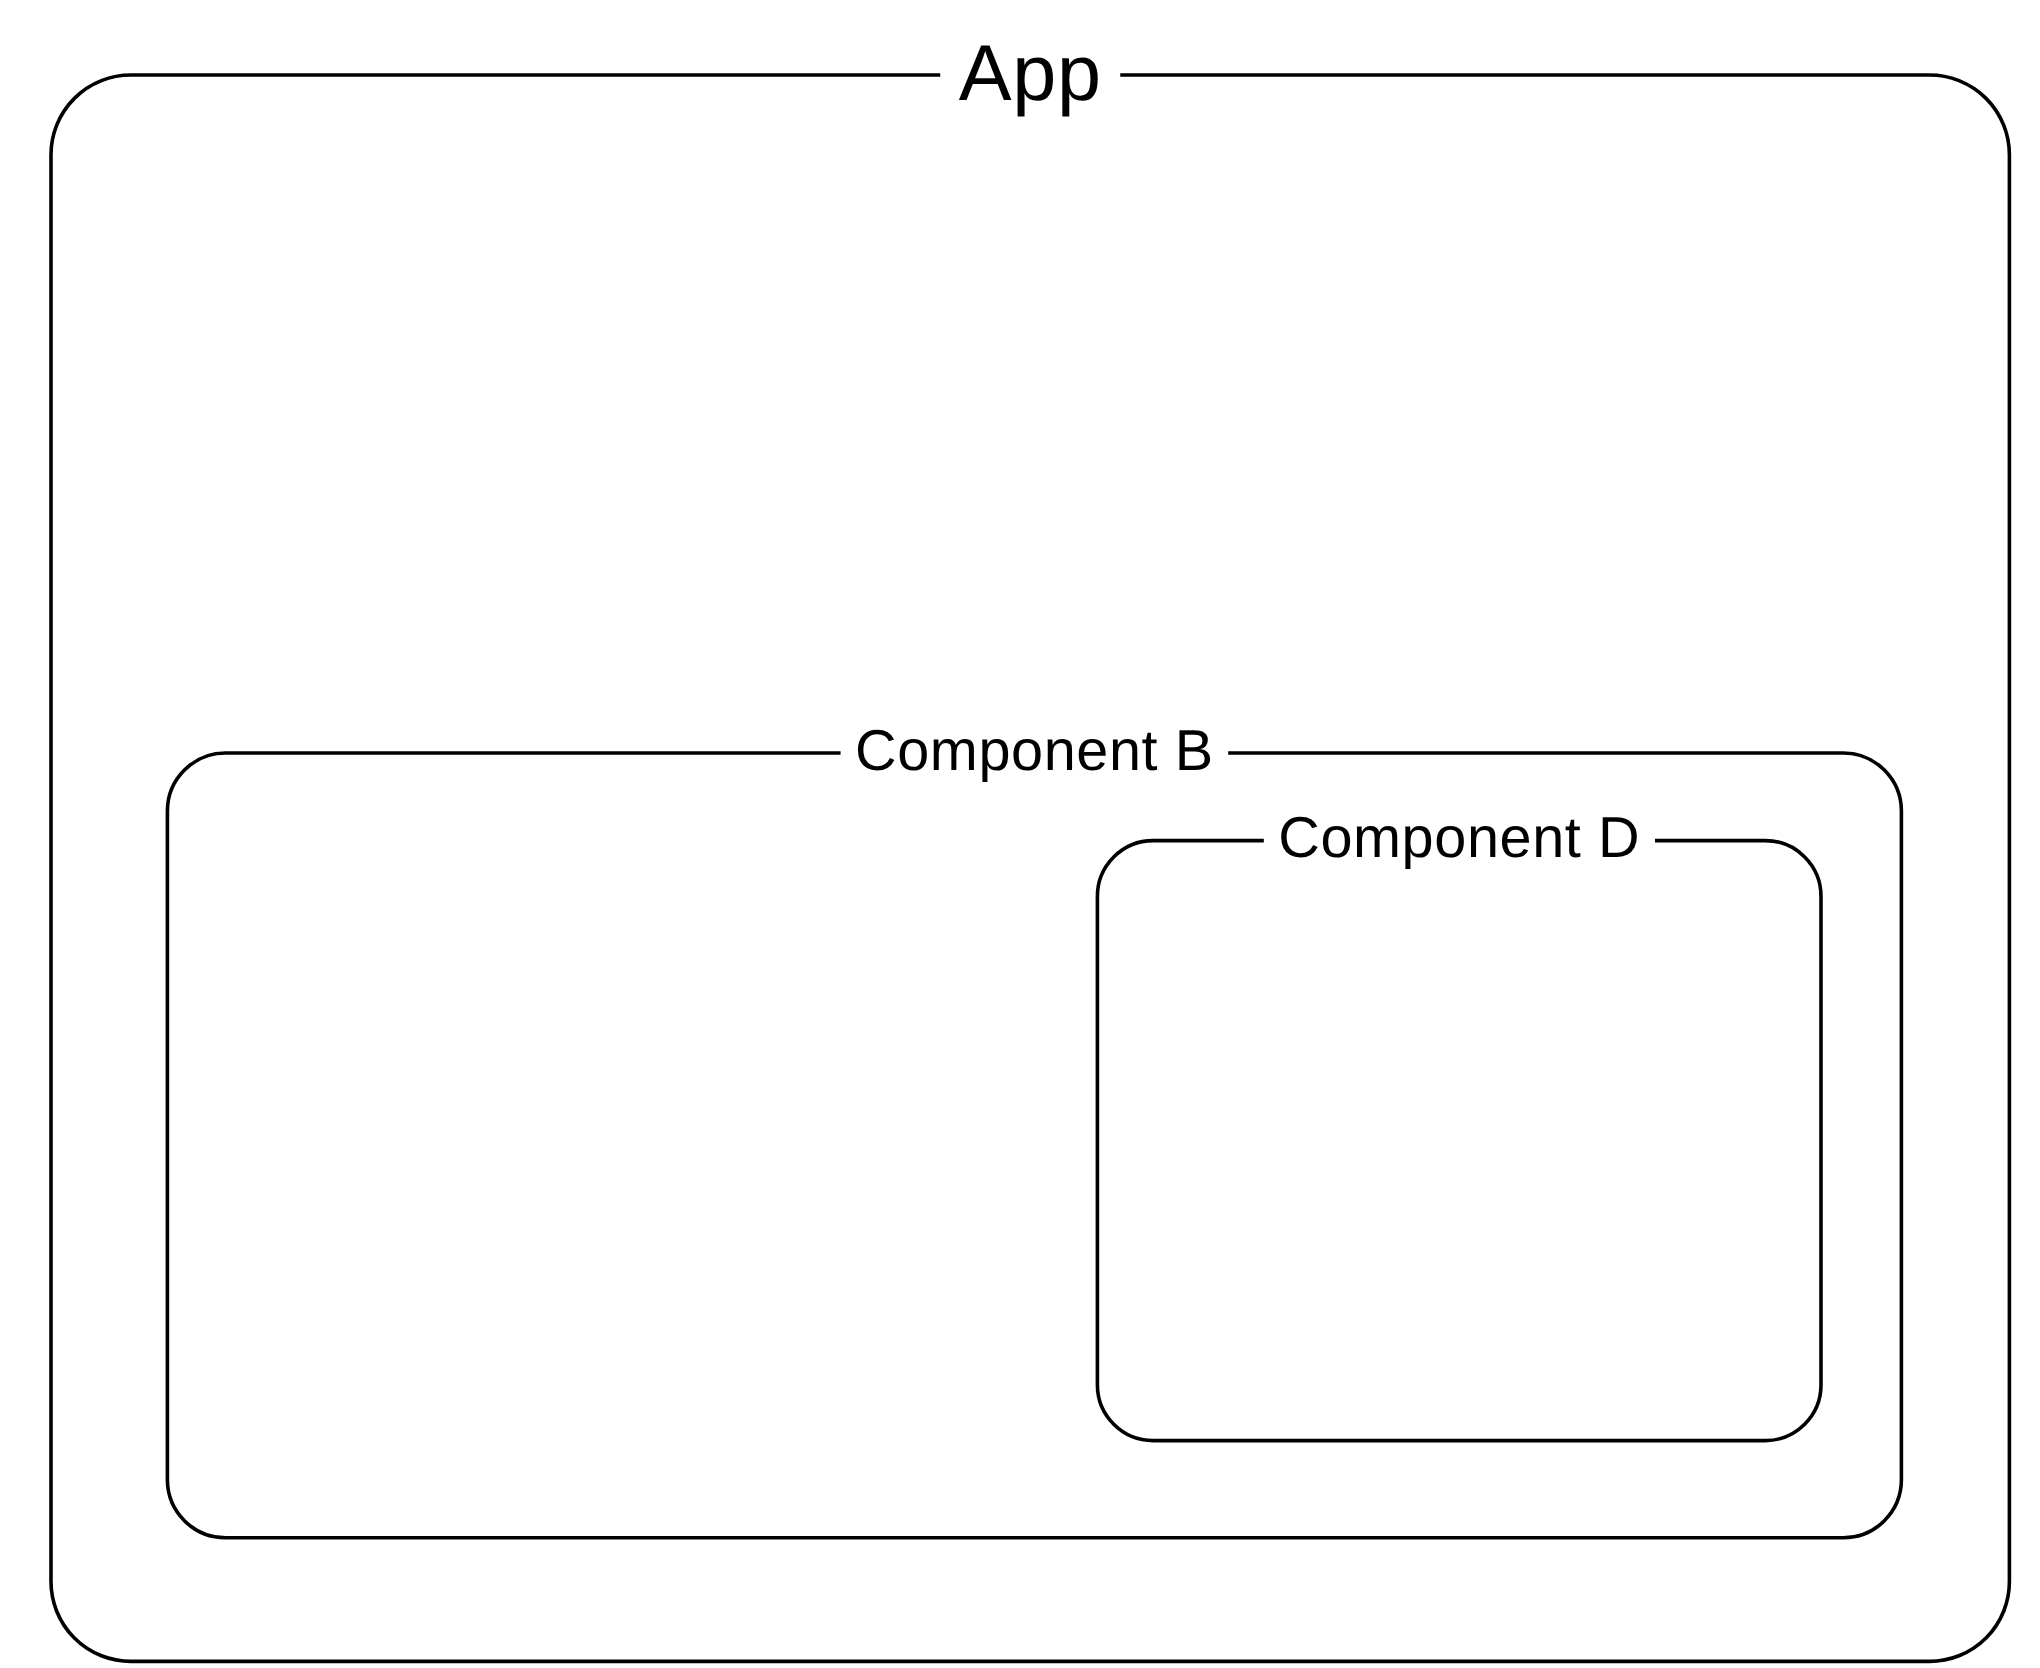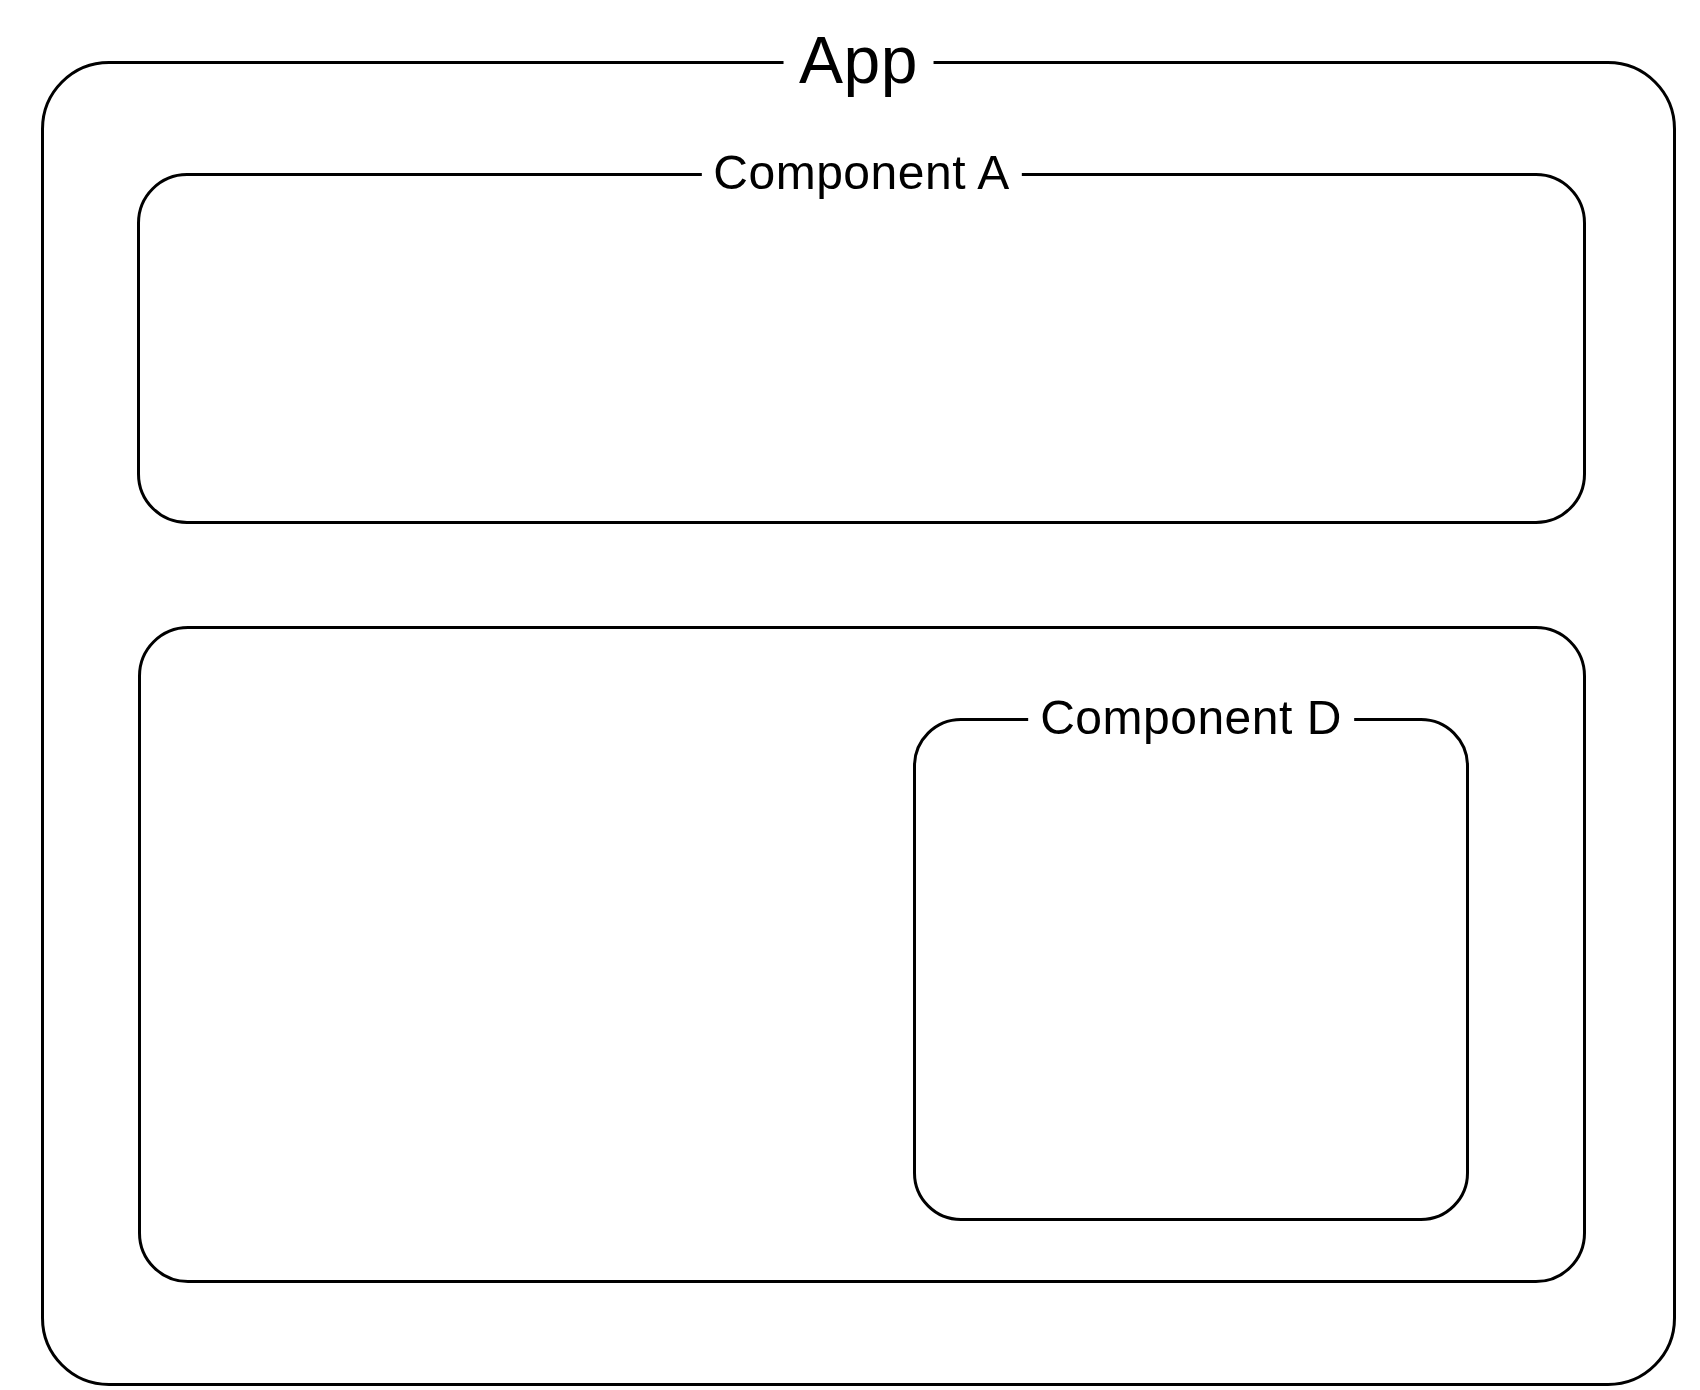--- a/index.html
+++ b/index.html
@@ -62,45 +62,43 @@
     border-radius: 50px;
   }
   
   .box-comp-c {
     left: 125px; top: 87px;
     width: 566px; height: 503px;
     border-radius: 48px;
   }
   
   .box-comp-d {
-    left: 772px; top: 89px;
-    width: 556px; height: 503px;
+    left: 772px; top: 70px;
+    width: 606px; height: 503px;
     border-radius: 48px;
     text-align: center;
   }
   
   .box-comp-e {
     left: 81px; top: 85px;
     width: 400px; height: 360px;
     border-radius: 40px;
   }
 </style>
 </head>
 <body>
 
 <div class="diagram">
 
   <div class="box box-app">
     <span class="box-label">App</span>
 
-    <div class="box box-comp-a">
-      <span class="box-label">Component A</span>
-    </div>
 
     <div class="box box-comp-b">
+      <span class="box-label">Component B</span>
 
 
       <div class="box box-comp-d">
         <span class="box-label">Component D</span>
       </div>
 
     </div>
   </div>
 
 </div>

